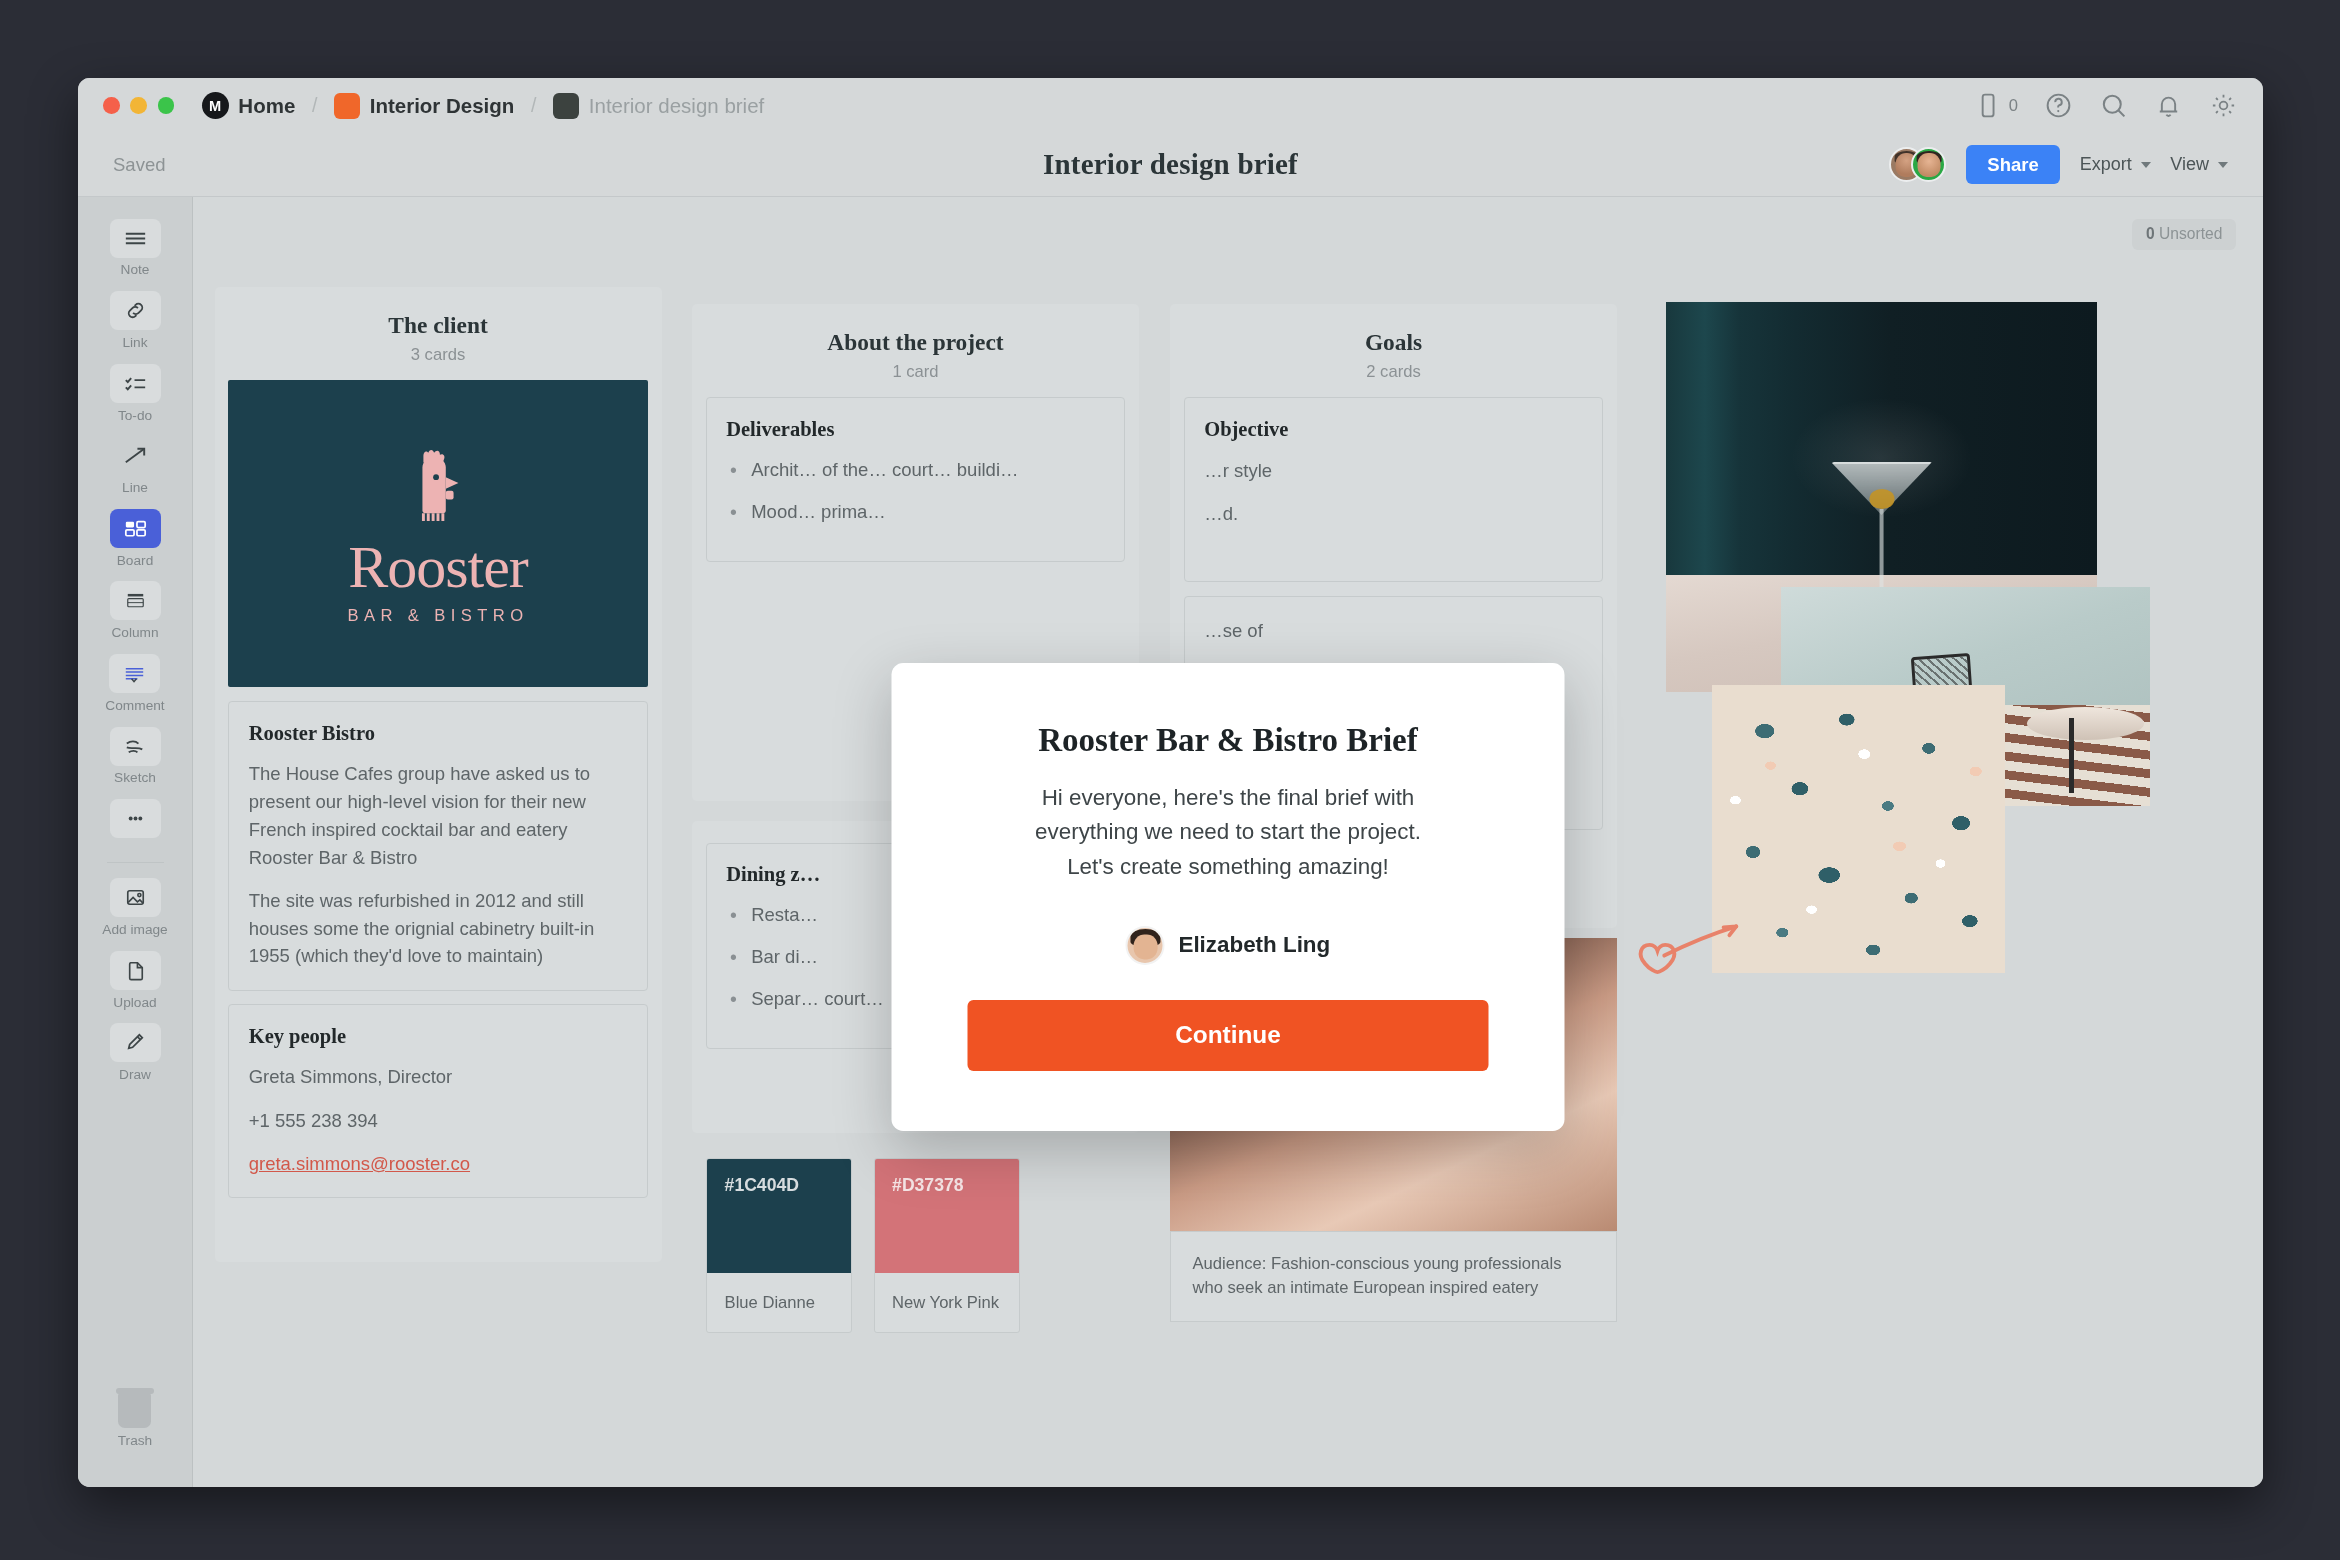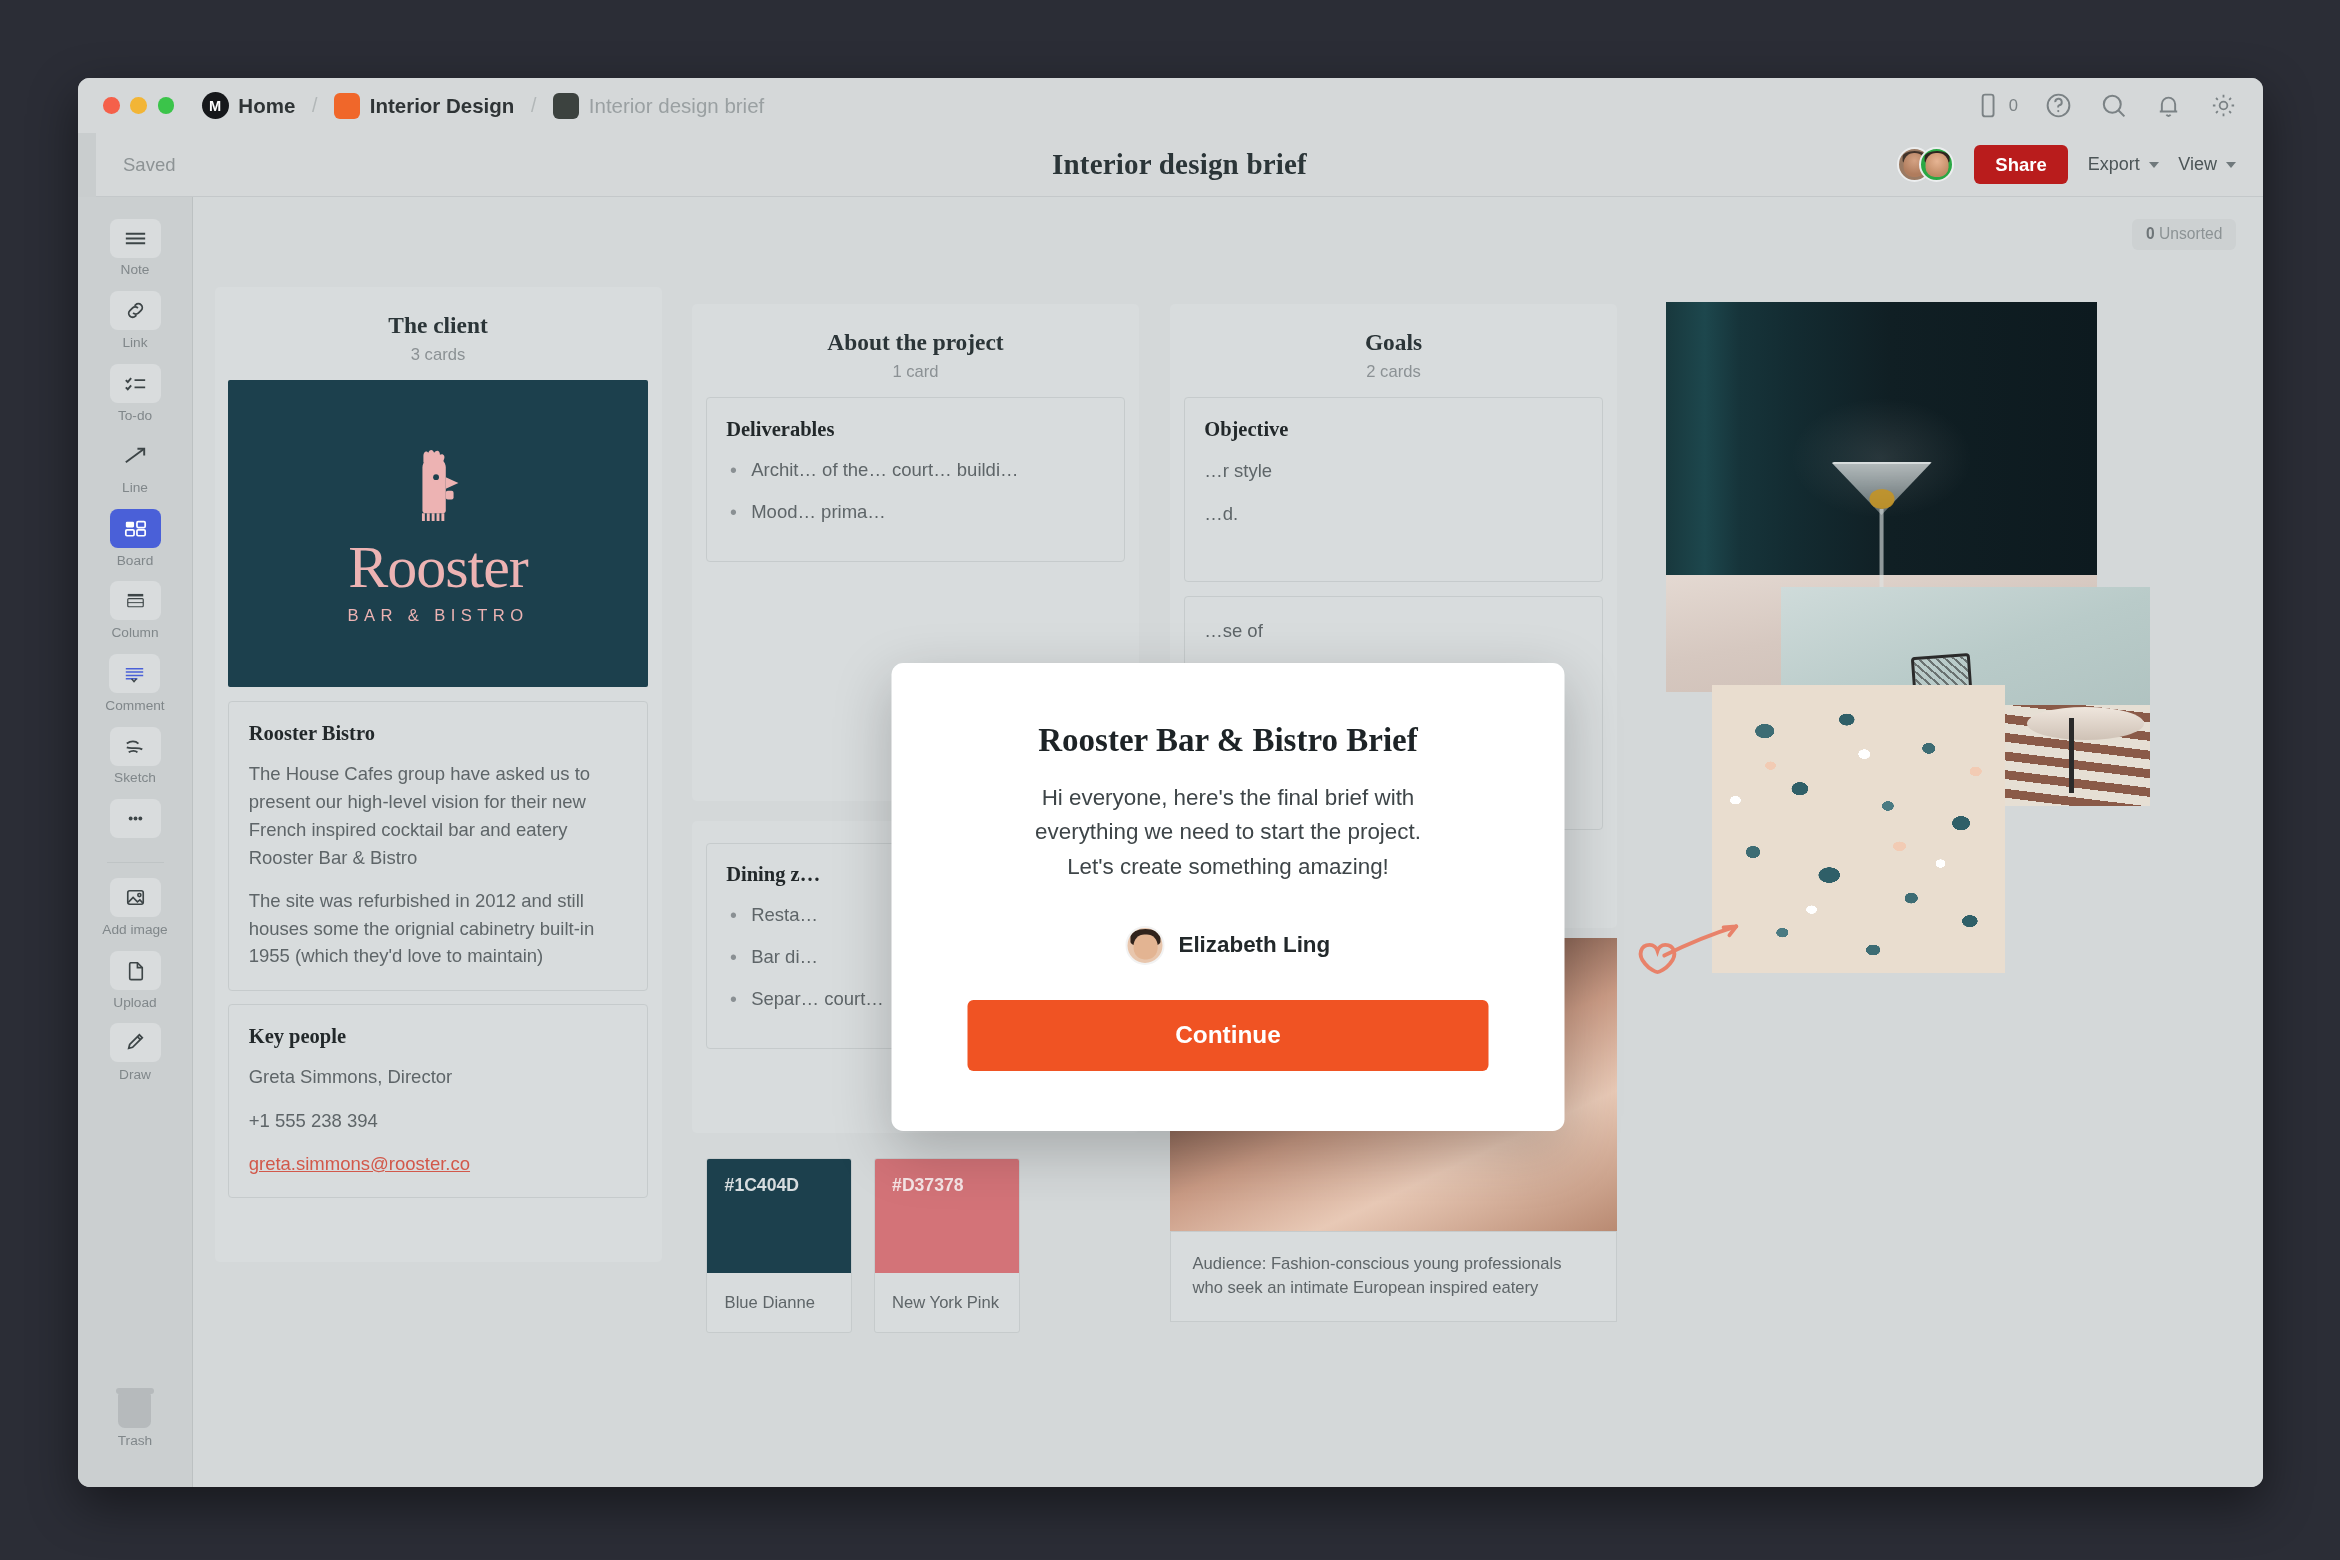--- a/index.html
+++ b/index.html
@@ -43,23 +43,22 @@
   .sq.dark { background: #3c423f; }
 
   .tb-right { margin-left: auto; display: flex; align-items: center; gap: 26px; }
   .ico { width: 29px; height: 29px; color: #7b8285; display: flex; align-items: center; justify-content: center; }
   .ico svg { width: 100%; height: 100%; }
   .devcount { display: flex; align-items: center; gap: 6.8px; color: #7b8285; font-size: 16.6px; }
 
   
   .header {
     height: 64px; background: #d5d8d9; display: flex; align-items: center;
-    padding: 0 27px; position: relative; flex: 0 0 auto;
+    padding: 0 35px; position: relative; flex: 0 0 auto;
     border-bottom: 1px solid #c4c8ca;
-    margin-left: 18px;
   }
   .saved { font-size: 18.5px; color: #8d9395; }
   .doc-title {
     position: absolute; left: 0; right: 0; text-align: center;
     font-family: "Liberation Serif", serif; font-weight: bold;
     font-size: 29px; color: #2b3538; letter-spacing: 0.2px; pointer-events: none;
   }
   .hdr-right { margin-left: auto; display: flex; align-items: center; gap: 19.5px; z-index: 2; }
   .avatars { display: flex; align-items: center; }
   .av {
@@ -72,21 +71,21 @@
     width: 74%; height: 78%; border-radius: 46% 46% 40% 40%;
     background: radial-gradient(circle at 50% 32%, #d4a283 0%, #b07c5d 70%);
   }
   .av .hair {
     position: absolute; left: 50%; top: 8%; transform: translateX(-50%);
     width: 80%; height: 38%; border-radius: 50% 50% 20% 20%; background: #41332a;
   }
   .av2 .face { background: radial-gradient(circle at 50% 35%, #e6b493 0%, #c08a64 75%); }
   .av2 .hair { background: #2f2520; }
   .share-btn {
-    background: #b91c1c; color: #fff; font-size: 18.5px; font-weight: bold;
+    background: #3b82f6; color: #fff; font-size: 18.5px; font-weight: bold;
     padding: 8.8px 21.5px; border-radius: 5.9px; border: none; cursor: pointer;
   }
   .menu-btn {
     display: flex; align-items: center; gap: 9px; font-size: 18px; color: #4c5557; cursor: pointer; text-align: center;
   }
   .chev { width: 0; height: 0; border-left: 5.9px solid transparent; border-right: 5.9px solid transparent; border-top: 6.8px solid #70797c; }
 
   
   .body { flex: 1 1 auto; display: flex; min-height: 0; position: relative; }
 

